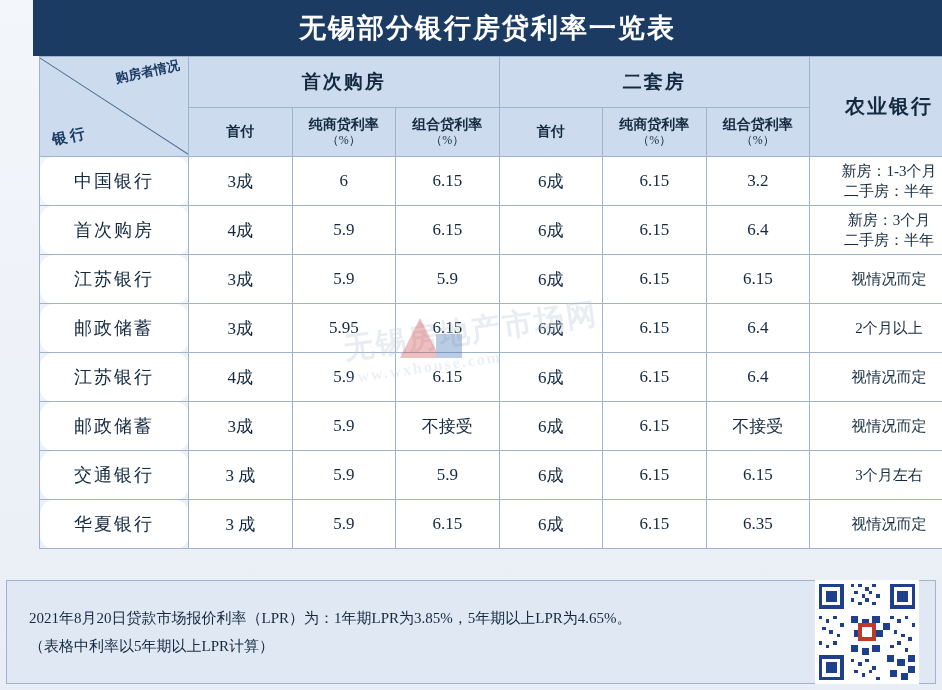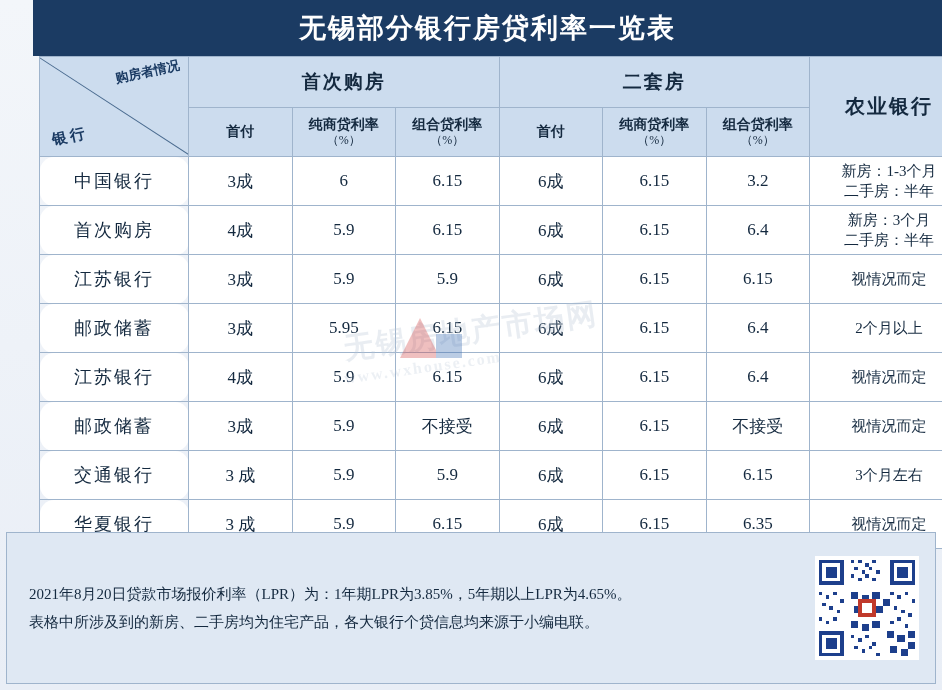--- a/index.html
+++ b/index.html
@@ -165,21 +165,21 @@
     height: 80px;
     opacity: 0.35;
     pointer-events: none;
   }
   
   .footer {
     position: absolute;
     left: 6px;
     right: 6px;
     bottom: 6px;
-    height: 152px;
+    height: 104px;
     background: #dfe8f3;
     border: 1px solid #9fb4cc;
     box-sizing: border-box;
     display: flex;
     align-items: center;
     gap: 16px;
   }
   .footer .notes {
     flex: 1;
     padding: 6px 14px 6px 22px;
@@ -350,21 +350,21 @@
     </div>
   </div>
   <svg class="wm-mark" viewBox="0 0 80 80">
     <path d="M8 58 L28 18 L48 58 Z" fill="#d34a4a"></path>
     <rect x="44" y="34" width="26" height="24" fill="#3d6fb4"></rect>
   </svg>
 
   <div class="footer">
     <div class="notes">
       <p>2021年8月20日贷款市场报价利率（LPR）为：1年期LPR为3.85%，5年期以上LPR为4.65%。</p>
-      <p>表格中所涉及到的新房、二手房均为住宅产品，各大银行个贷信息均来源于小编电联。</p>
+      <p>（表格中利率以5年期以上LPR计算）</p>
     </div>
     <div class="qr">
       <svg width="104" height="104" viewBox="0 0 29 29" shape-rendering="crispEdges">
         <rect width="29" height="29" fill="#ffffff"></rect>
         <g fill="#1d3f8c">
           <rect x="1" y="1" width="7" height="7"></rect>
           <rect x="21" y="1" width="7" height="7"></rect>
           <rect x="1" y="21" width="7" height="7"></rect>
         </g>
         <g fill="#ffffff">

